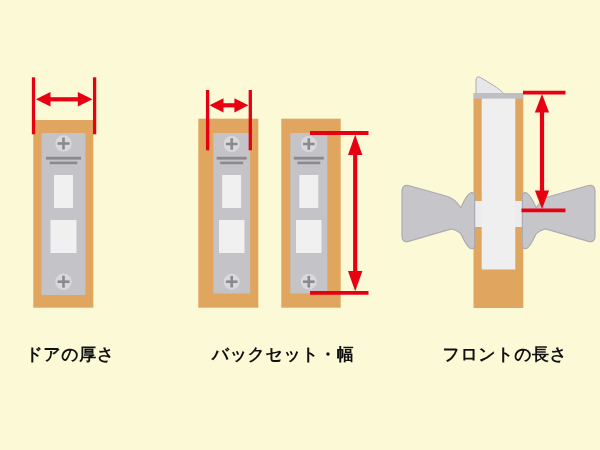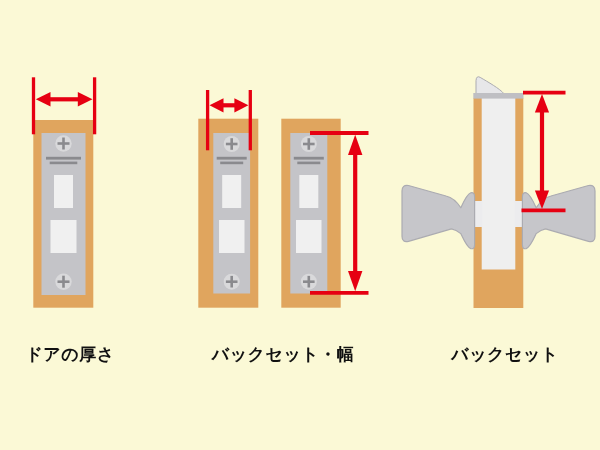--- a/index.html
+++ b/index.html
@@ -142,14 +142,14 @@
         <line class="red-line" x1="521.5" y1="210.4" x2="565.5" y2="210.4" stroke-width="3.8"></line>
         <line class="red-line" x1="542" y1="102" x2="542" y2="201" stroke-width="4.2"></line>
         <polygon class="red-fill" points="542,94 534.9,112.5 549.1,112.5"></polygon>
         <polygon class="red-fill" points="542,209 534.9,190.5 549.1,190.5"></polygon>
       </g>
     </g>
   </svg>
 
   <div class="fig-label" style="left:70px">ドアの厚さ</div>
   <div class="fig-label" style="left:283px">バックセット・幅</div>
-  <div class="fig-label" style="left:505px">バックセット</div>
+  <div class="fig-label" style="left:505px">フロントの長さ</div>
 </div>
 
 </body></html>

